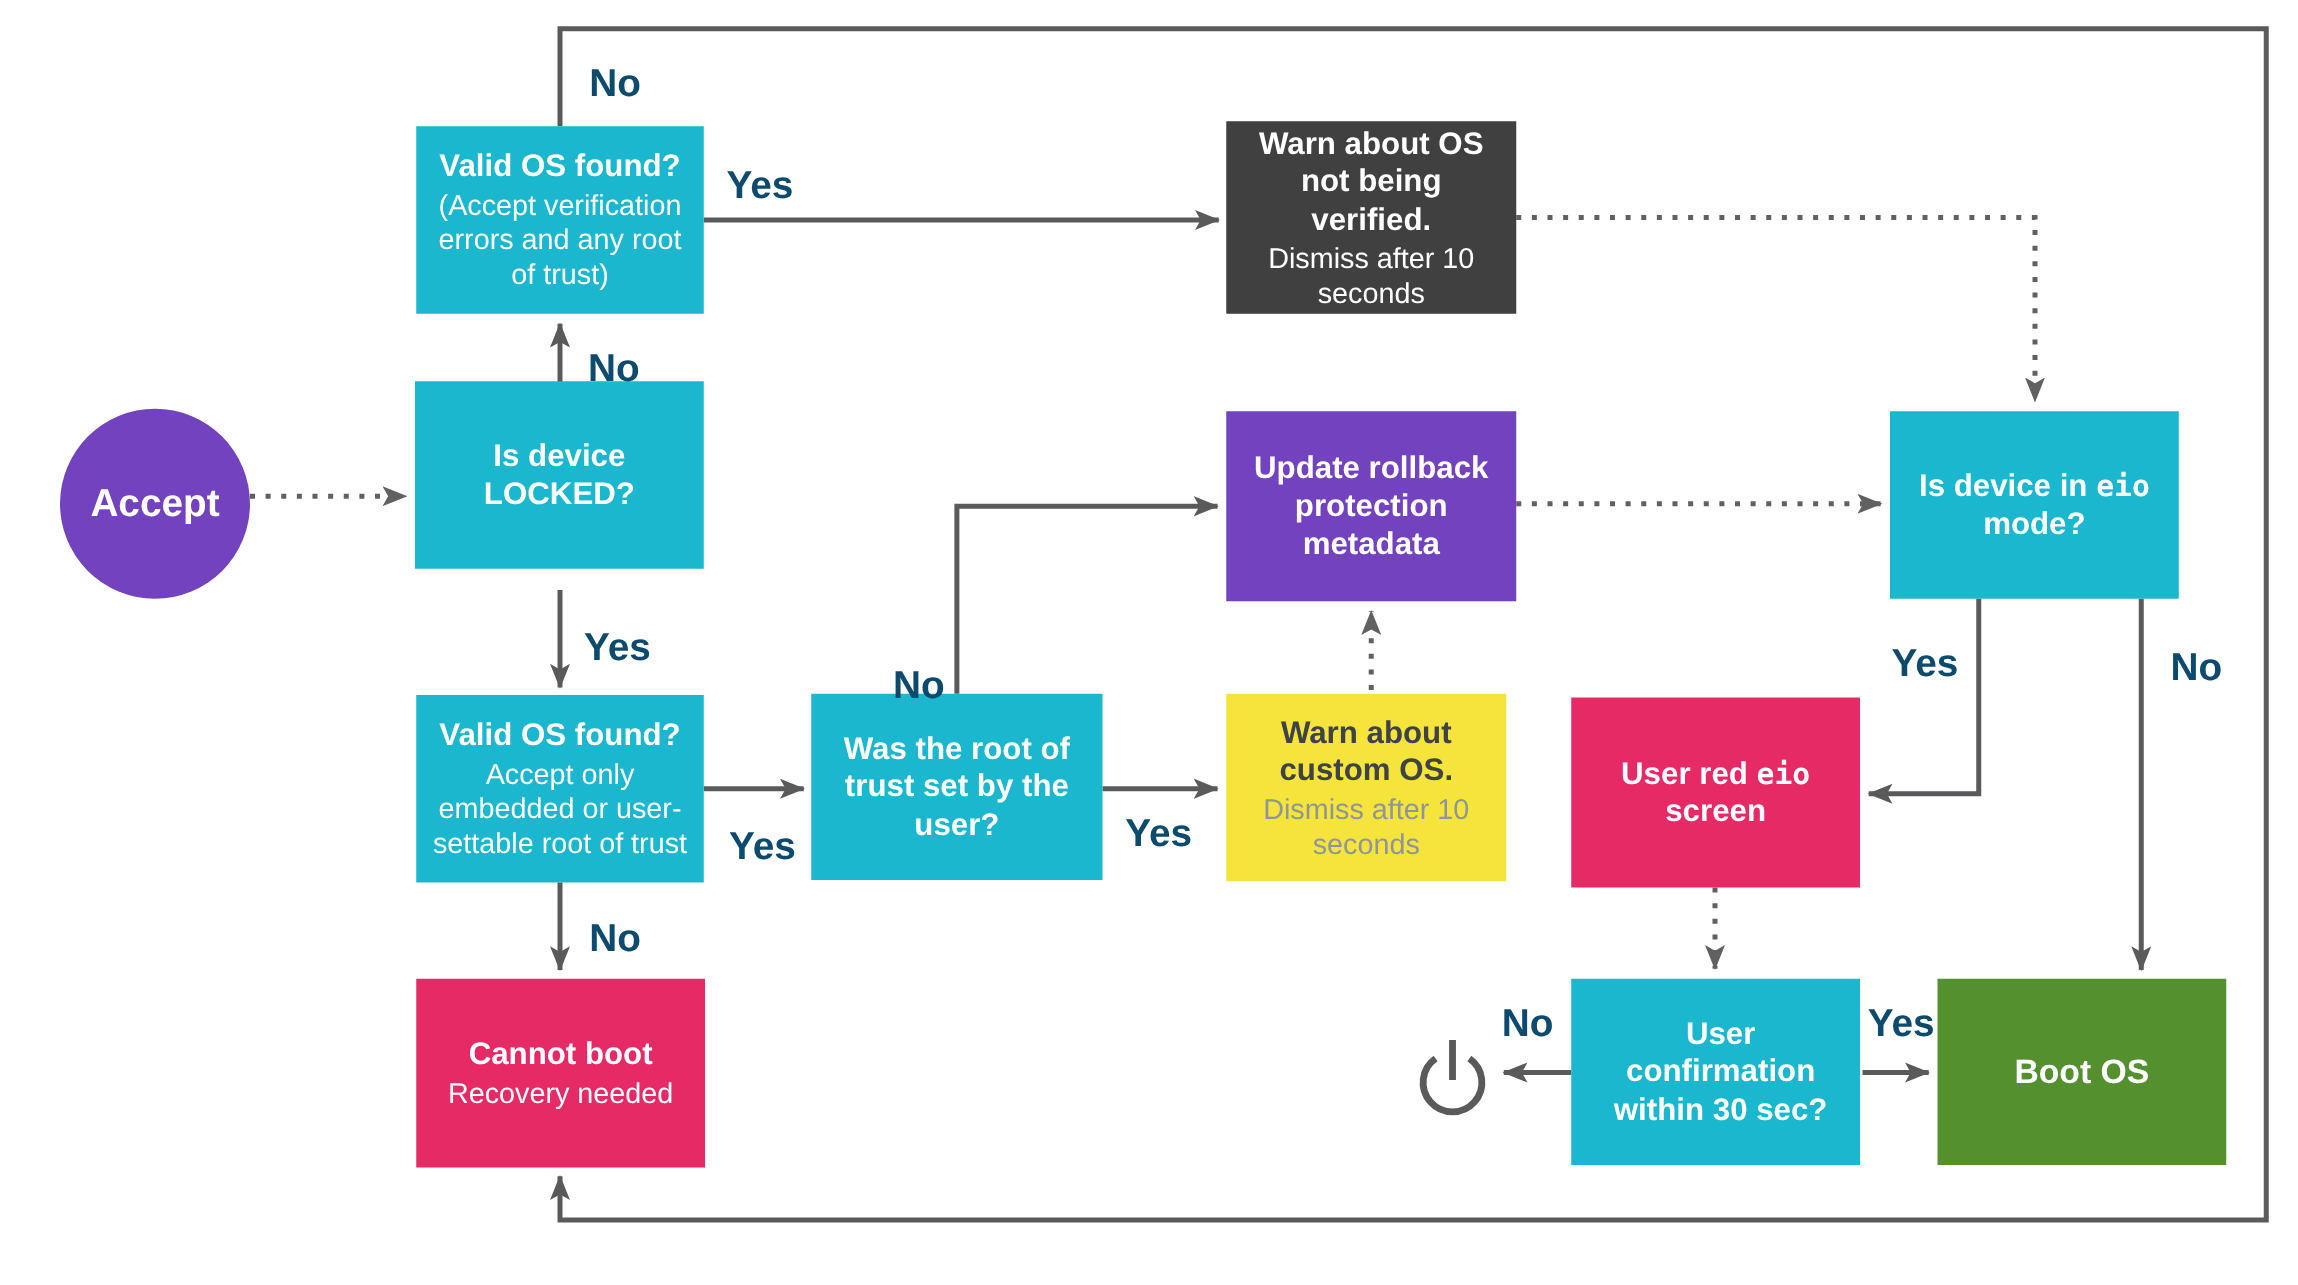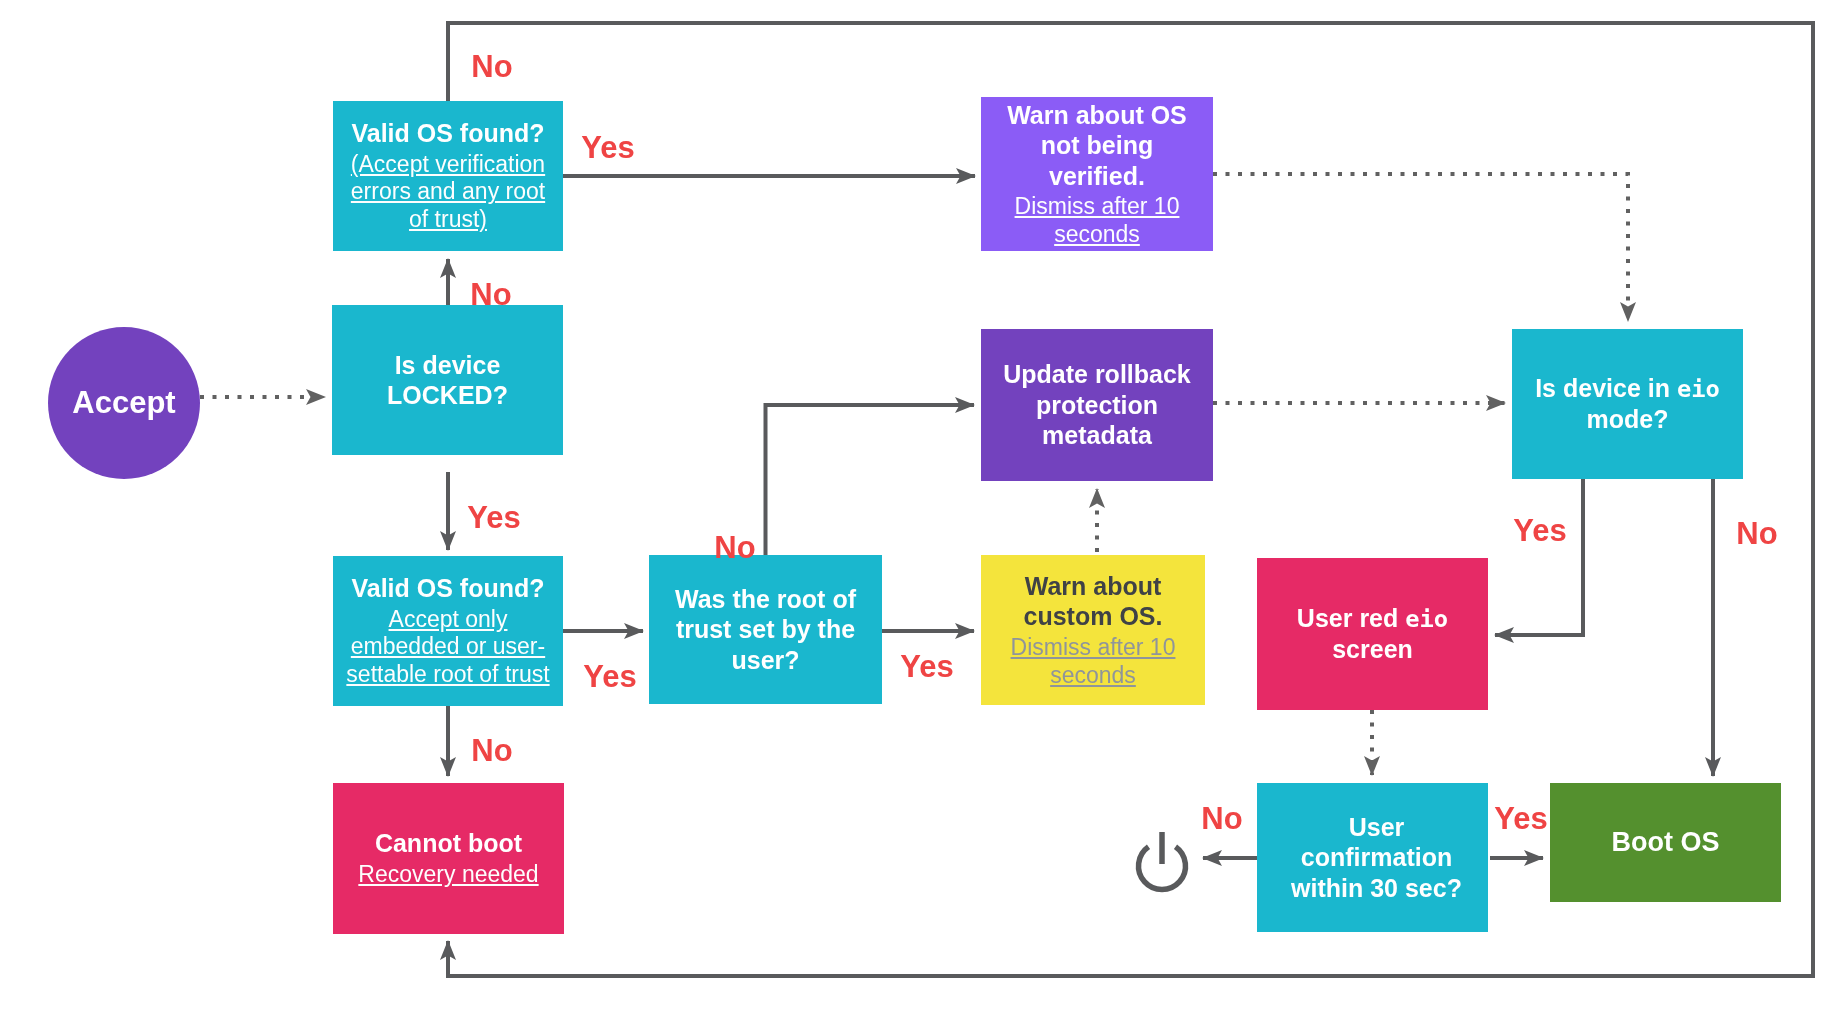--- a/index.html
+++ b/index.html
@@ -8,38 +8,38 @@
     position:relative;width:1838px;height:1028px;background:#ffffff;
     font-family:"Liberation Sans","DejaVu Sans",sans-serif;overflow:hidden;
   }
   svg.wires{position:absolute;left:0;top:0;width:1838px;height:1028px;}
   .node{
     position:absolute;display:flex;flex-direction:column;align-items:center;
     justify-content:center;text-align:center;box-sizing:border-box;
     padding:6px 12px;color:#ffffff;
   }
   .node .t{font-weight:bold;font-size:25px;line-height:1.22;}
-  .node .s{font-weight:normal;font-size:23px;line-height:1.2;color:#fdfefe;margin-top:2px;text-decoration:underline;}
+  .node .s{font-weight:normal;font-size:23px;line-height:1.2;color:#fdfefe;margin-top:2px;}
   .cyan{background:#1ab7ce;}
   .purplebox{background:#7342be;}
-  .orangebox{background:#8b5cf6;}
+  .orangebox{background:#404040;}
   .yellowbox{background:#f4e43c;}
   .yellowbox .t{color:#3f4246;}
   .yellowbox .s{color:#8f959b;}
   .pinkbox{background:#e62a66;}
   .greenbox{background:#54902e;}
   .greenbox .t{font-size:27px;}
   .circle{
     position:absolute;border-radius:50%;background:#7342be;display:flex;
     align-items:center;justify-content:center;color:#fff;font-weight:bold;font-size:31px;
   }
   .mono{font-family:"DejaVu Sans Mono","Liberation Mono",monospace;font-size:0.95em;}
   .elabel{
     position:absolute;transform:translate(-50%,-50%);font-weight:bold;
-    font-size:31px;color:#ef4444;white-space:nowrap;
+    font-size:31px;color:#0c4a6e;white-space:nowrap;
   }
   .poweric{position:absolute;left:1128px;top:826px;}
 </style>
 </head>
 <body>
 
 <div class="canvas">
 
   <svg class="wires">
     <defs>
@@ -132,21 +132,21 @@
 
   <div class="node pinkbox" style="left:333px;top:783px;width:231px;height:151px;">
     <div class="t">Cannot boot</div>
     <div class="s">Recovery needed</div>
   </div>
 
   <div class="node cyan" style="left:1257px;top:783px;width:231px;height:149px;padding-left:20px;">
     <div class="t">User confirmation within 30 sec?</div>
   </div>
 
-  <div class="node greenbox" style="left:1550px;top:783px;width:231px;height:119px;">
+  <div class="node greenbox" style="left:1550px;top:783px;width:231px;height:149px;">
     <div class="t">Boot OS</div>
   </div>
 
   <svg class="poweric" width="68" height="72" viewBox="0 0 68 72">
     <path d="M47.5,20.8 A23.5,23.5 0 1 1 20.5,20.8" fill="none" stroke="#595a5c" stroke-width="5.5"></path>
     <path d="M34,6 V38" fill="none" stroke="#595a5c" stroke-width="5.5"></path>
   </svg>
 
   <div class="elabel" style="left:492px;top:67px;">No</div>
   <div class="elabel" style="left:608px;top:148px;">Yes</div>

